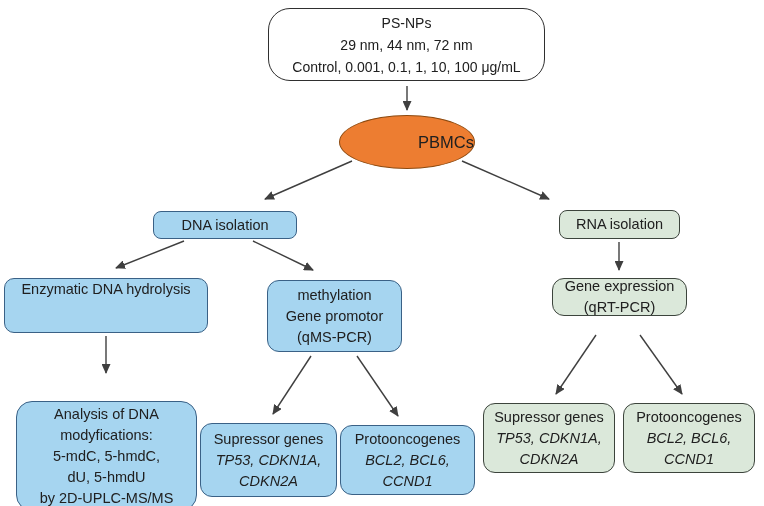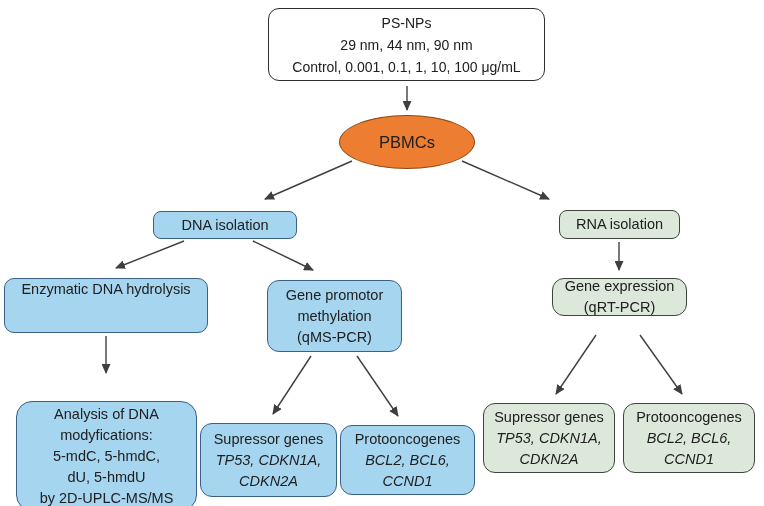--- a/index.html
+++ b/index.html
@@ -34,38 +34,39 @@
     font-size: 14.5px;
     line-height: 21px;
     color: var(--text, #202020);
   }
   .node .ln { display: block; white-space: nowrap; }
   .node .it { font-style: italic; }
 
   .white-box {
     background: var(--white-fill, #ffffff);
     border: 1.6px solid var(--dark-border, #2f2f2f);
-    border-radius: 11px;
+    border-radius: 22px;
     text-align: center;
   }
   .blue-box {
     background: var(--blue-fill, #a6d5f0);
     border: 1.5px solid var(--blue-border, #3a6186);
     border-radius: 12px;
   }
   .green-box {
     background: var(--green-fill, #dbe8da);
     border: 1.5px solid var(--green-border, #3c443c);
     border-radius: 12px;
   }
   .ellipse {
     background: var(--orange-fill, #ed7d31);
     border: 1.6px solid var(--orange-border, #8c4a10);
     border-radius: 50%;
     font-size: 16.5px;
+    align-items: flex-end;
   }
 
   
   #n-ps-nps        { left: 268px; top:   8px; width: 277px; height: 73px; font-size: 14px; line-height: 22px; }
   #n-pbmcs         { left: 339px; top: 115px; width: 136px; height: 54px; }
   #n-dna-isolation { left: 153px; top: 211px; width: 144px; height: 28px; border-radius: 8px; }
   #n-rna-isolation { left: 559px; top: 210px; width: 121px; height: 29px; border-radius: 8px; }
   #n-enzymatic     { left:   4px; top: 278px; width: 204px; height: 55px; border-radius: 10px; justify-content: space-between; }
   #n-gene-promotor { left: 267px; top: 280px; width: 135px; height: 72px; }
   #n-gene-expression { left: 552px; top: 278px; width: 135px; height: 38px; }
@@ -96,43 +97,43 @@
       <line x1="106" y1="336" x2="106" y2="373" marker-end="url(#ah)"></line>
       <line x1="311" y1="356" x2="273" y2="414" marker-end="url(#ah)"></line>
       <line x1="357" y1="356" x2="398" y2="416" marker-end="url(#ah)"></line>
       <line x1="596" y1="335" x2="556" y2="394" marker-end="url(#ah)"></line>
       <line x1="640" y1="335" x2="682" y2="394" marker-end="url(#ah)"></line>
     </g>
   </svg>
 
   <div class="node white-box" id="n-ps-nps">
     <span class="ln">PS-NPs</span>
-    <span class="ln">29 nm, 44 nm, 90 nm</span>
+    <span class="ln">29 nm, 44 nm, 72 nm</span>
     <span class="ln">Control, 0.001, 0.1, 1, 10, 100 μg/mL</span>
   </div>
 
   <div class="node ellipse" id="n-pbmcs">
     <span class="ln">PBMCs</span>
   </div>
 
   <div class="node blue-box" id="n-dna-isolation">
     <span class="ln">DNA isolation</span>
   </div>
 
   <div class="node green-box" id="n-rna-isolation">
     <span class="ln">RNA isolation</span>
   </div>
 
   <div class="node blue-box" id="n-enzymatic">
     <span class="ln">Enzymatic DNA hydrolysis</span>
   </div>
 
   <div class="node blue-box" id="n-gene-promotor">
+    <span class="ln">methylation</span>
     <span class="ln">Gene promotor</span>
-    <span class="ln">methylation</span>
     <span class="ln">(qMS-PCR)</span>
   </div>
 
   <div class="node green-box" id="n-gene-expression">
     <span class="ln">Gene expression</span>
     <span class="ln">(qRT-PCR)</span>
   </div>
 
   <div class="node blue-box" id="n-analysis">
     <span class="ln">Analysis of DNA</span>

